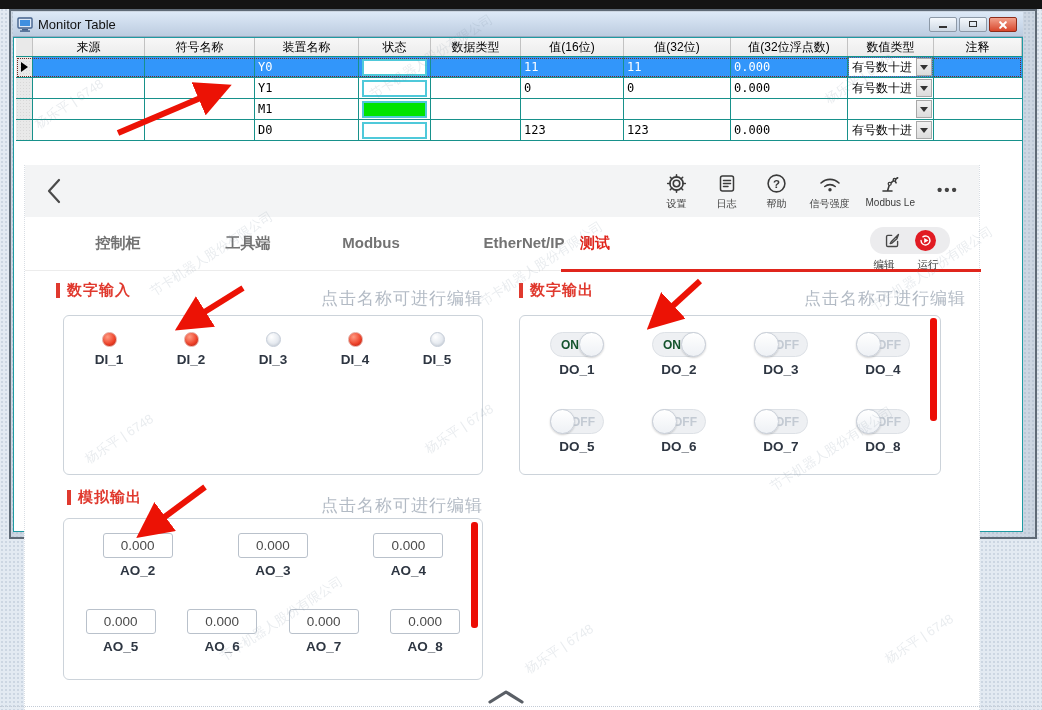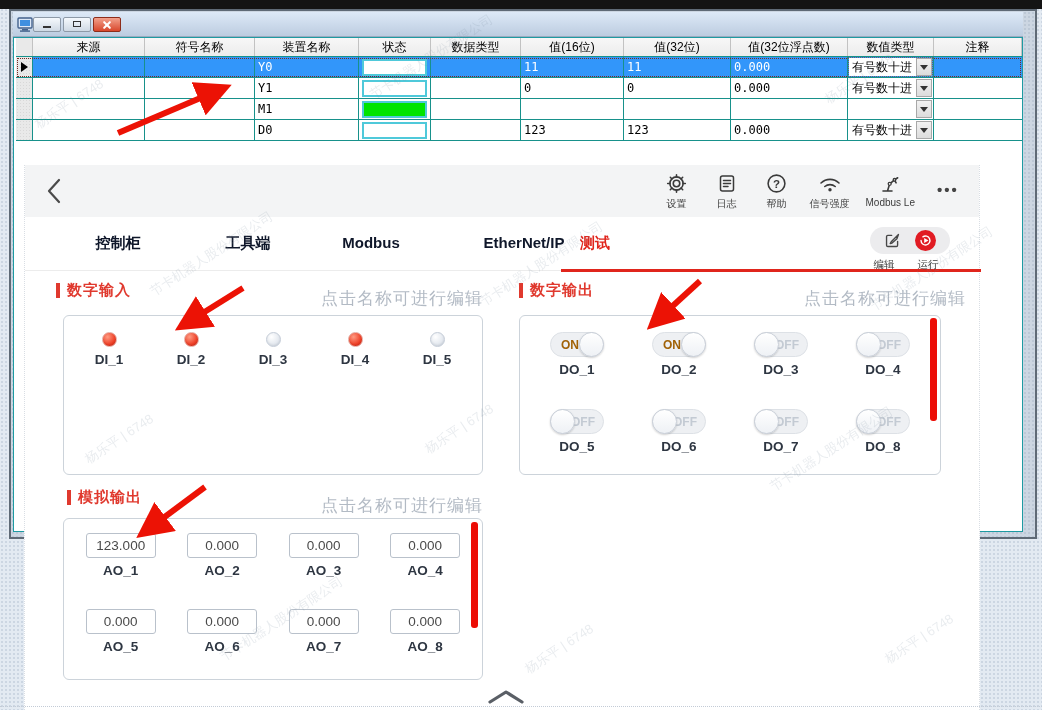--- a/index.html
+++ b/index.html
@@ -64,21 +64,21 @@
       border-left:1px dotted #d9dee4;border-right:1px dotted #d9dee4;box-sizing:border-box;}
   .panel-header{position:absolute;left:0;top:0;width:100%;height:52px;background:#f3f4f5;}
   .back{position:absolute;left:20px;top:12px;cursor:pointer;}
   .toolbar{position:absolute;right:14px;top:7px;display:flex;gap:16px;align-items:flex-start;}
   .tool{display:flex;flex-direction:column;align-items:center;min-width:34px;cursor:pointer;}
   .tool .ticon{height:23px;display:flex;align-items:center;justify-content:center;}
   .tool .tlabel{font-size:10px;color:#3c3c3c;margin-top:2px;white-space:nowrap;}
   .more-dots{font-size:15px;letter-spacing:2px;color:#444;font-weight:bold;padding-top:6px;}
 
   .tabs{position:absolute;left:0;top:52px;width:100%;height:53px;border-bottom:1px solid #ececec;}
-  .tab{position:absolute;top:17px;transform:translateX(-50%);font-size:15px;font-weight:600;color:#0f172a;
+  .tab{position:absolute;top:17px;transform:translateX(-50%);font-size:15px;font-weight:600;color:#737373;
       white-space:nowrap;cursor:pointer;}
   .tab.active{color:#e0251c;}
   .tab-redline{position:absolute;left:536px;bottom:-2px;width:420px;height:3px;background:#e0251c;}
 
   .actions-pill{position:absolute;left:845px;top:10px;width:80px;height:27px;border-radius:14px;
       background:#ececee;display:flex;align-items:center;justify-content:space-evenly;}
   .action-label{position:absolute;top:41px;font-size:10.5px;color:#3a3a3a;width:30px;text-align:center;}
   .run-circle{width:21px;height:21px;border-radius:50%;background:#e11b23;display:flex;align-items:center;justify-content:center;cursor:pointer;}
 
   .sec-title{position:absolute;display:flex;align-items:center;gap:7px;}
@@ -97,21 +97,21 @@
       border:1px solid #c4ccd7;box-shadow:inset 0 -1px 2px rgba(0,0,0,.08);}
   .led.on{background:radial-gradient(circle at 35% 30%, #ff9a82, #ee4128 60%, #c52212);border-color:#e4a79e;}
 
   .toggle{position:relative;width:54px;height:25px;border-radius:13px;background:#eef0f3;
       border:1px solid #dde1e6;box-sizing:border-box;display:flex;align-items:center;cursor:pointer;}
   .knob{position:absolute;top:-1px;left:-1px;width:25px;height:25px;border-radius:50%;
       background:linear-gradient(#ffffff,#eef1f5);border:1px solid #c9cfd8;box-sizing:border-box;
       box-shadow:0 1px 2px rgba(0,0,0,.18);}
   .toggle.on .knob{left:auto;right:-1px;}
   .t-state{font-size:12px;font-weight:bold;color:#c3cad3;margin-left:auto;padding-right:8px;}
-  .toggle.on .t-state{margin-left:10px;margin-right:auto;padding-right:0;color:#a16207;}
+  .toggle.on .t-state{margin-left:10px;margin-right:auto;padding-right:0;color:#14532d;}
 
   .ao-input{width:70px;height:25px;border:1px solid #b9c1cb;border-radius:3px;box-sizing:border-box;
       display:flex;align-items:center;justify-content:center;font-size:13.5px;color:#4a4a4a;background:#fff;}
 
   .redbar{position:absolute;width:7px;border-radius:3px;background:#ec0d05;}
 
   .bottom-chevron{position:absolute;left:462px;top:524px;cursor:pointer;}
   .bottom-dotline{position:absolute;left:0;top:706px;width:1042px;border-top:1px dotted #c3cbd6;}
 
   
@@ -126,20 +126,21 @@
 <div class="top-strip"></div>
 
 <div class="mt-window">
   <div class="mt-titlebar">
     <svg width="16" height="15" viewBox="0 0 16 15">
       <rect x="1" y="1" width="14" height="10" rx="1" fill="#dbe7f7" stroke="#44628c" stroke-width="1.4"></rect>
       <rect x="3" y="3" width="10" height="6" fill="#3f8fe0"></rect>
       <rect x="5" y="12" width="6" height="1.6" fill="#44628c"></rect>
       <rect x="3" y="13.4" width="10" height="1.4" fill="#44628c"></rect>
     </svg>
+    <span class="mt-title">Monitor Table</span>
     <div class="win-btns">
       <div class="win-btn">
           <div class="glyph-min"></div>
         </div>
       <div class="win-btn">
           <div class="glyph-max"></div>
         </div>
       <div class="win-btn close">
           <div class="glyph-x1"></div>
           <div class="glyph-x2"></div>
@@ -457,24 +458,20 @@
   </div>
 
   <div class="sec-title" style="left:31px;top:323px;margin-left:11px;">
     <div class="sec-bar"></div>
     <div class="sec-text">模拟输出</div>
   </div>
   <div class="sec-hint" style="left:280px;top:329px;width:178px;">点击名称可进行编辑</div>
   <div class="iobox" style="left:38px;top:353px;width:420px;height:162px;padding:14px 6px 0;gap:31px;">
     <div class="iorow">
       <div class="iocell">
-          <div class="ao-input">123.000</div>
-          <span class="iolabel">AO_1</span>
-        </div>
-      <div class="iocell">
           <div class="ao-input">0.000</div>
           <span class="iolabel">AO_2</span>
         </div>
       <div class="iocell">
           <div class="ao-input">0.000</div>
           <span class="iolabel">AO_3</span>
         </div>
       <div class="iocell">
           <div class="ao-input">0.000</div>
           <span class="iolabel">AO_4</span>

